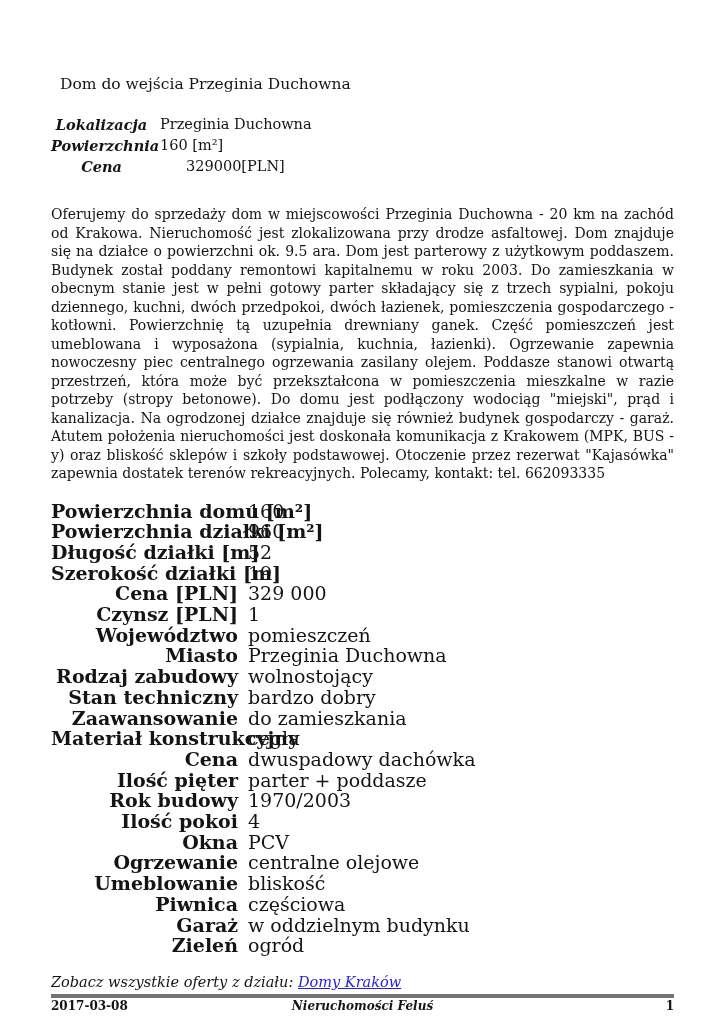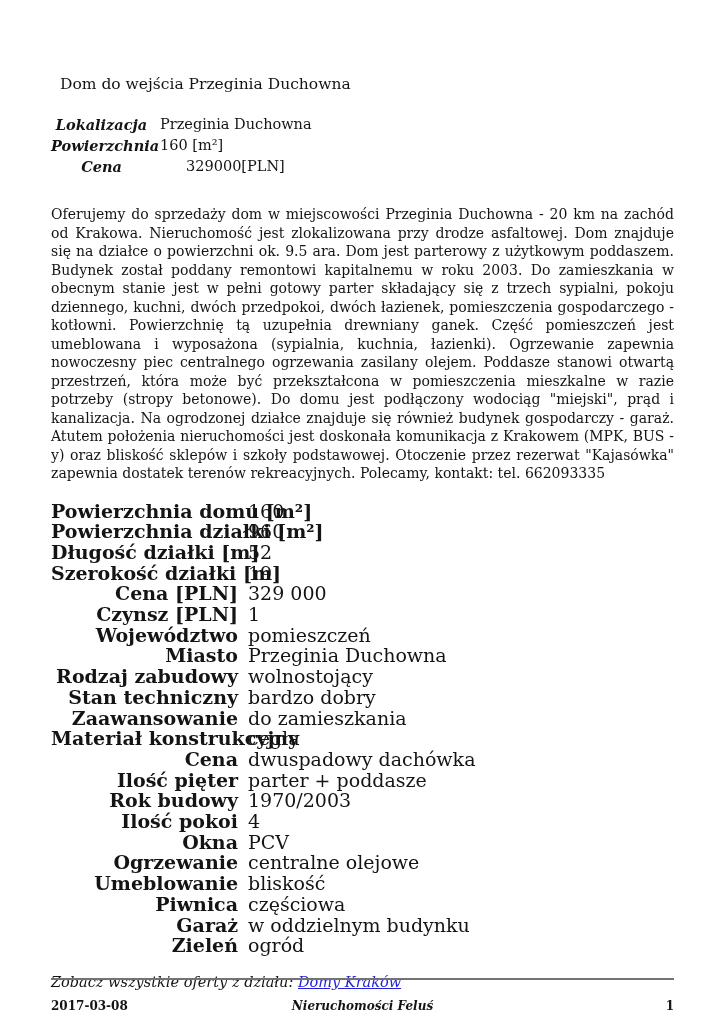--- a/index.html
+++ b/index.html
@@ -69,22 +69,22 @@
   .see-all a {
     color: #2323d3;
     text-decoration: underline;
     cursor: pointer;
   }
   .footer {
     position: absolute;
     left: 51px;
     right: 51px;
     bottom: 28px;
-    border-top: 2px solid #737373;
-    padding-top: 19px;
+    border-top: 4px solid #737373;
+    padding-top: 1px;
     display: grid;
     grid-template-columns: 1fr auto 1fr;
     align-items: baseline;
     font-size: 12px;
     font-weight: bold;
   }
   .footer .date { text-align: left; }
   .footer .brand { font-style: italic; }
   .footer .pageno { text-align: right; }
 </style>

